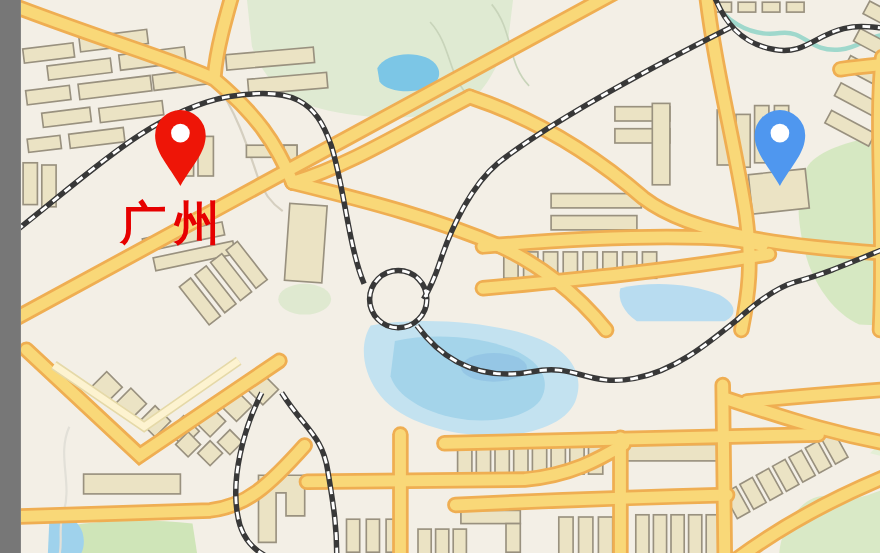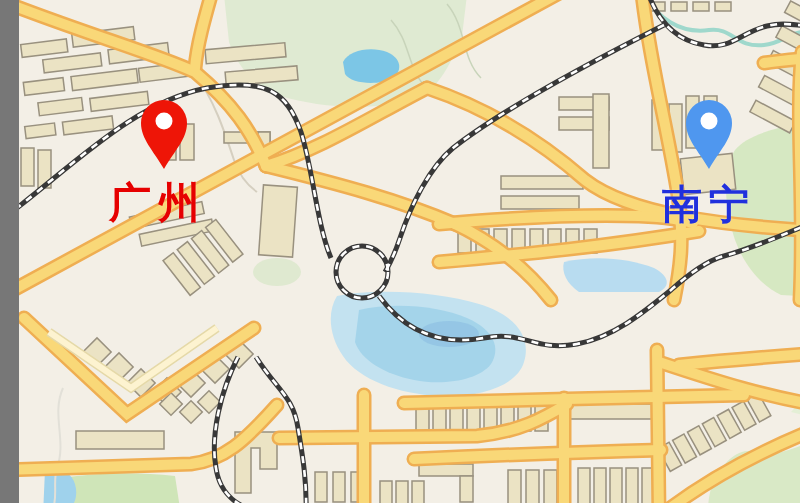--- a/index.html
+++ b/index.html
@@ -283,16 +283,15 @@
     <path d="M145,169 C 134,150 122,139 122,123 A 23,23 0 1 1 168,123 C 168,139 156,150 145,169 Z" fill="#ee1507"></path>
     <circle cx="145" cy="121" r="8.5" fill="#ffffff"></circle>
   </g>
   <g>
     <path d="M690,169 C 679,150 667,139 667,123 A 23,23 0 1 1 713,123 C 713,139 701,150 690,169 Z" fill="#4f97ef"></path>
     <circle cx="690" cy="121" r="8.5" fill="#ffffff"></circle>
   </g>
 </svg>
 
 <div id="origin-label" class="city-label">广州</div>
-<div id="dest-label" class="city-label">南宁</div>
 
 
 </div>
 
 </body></html>

